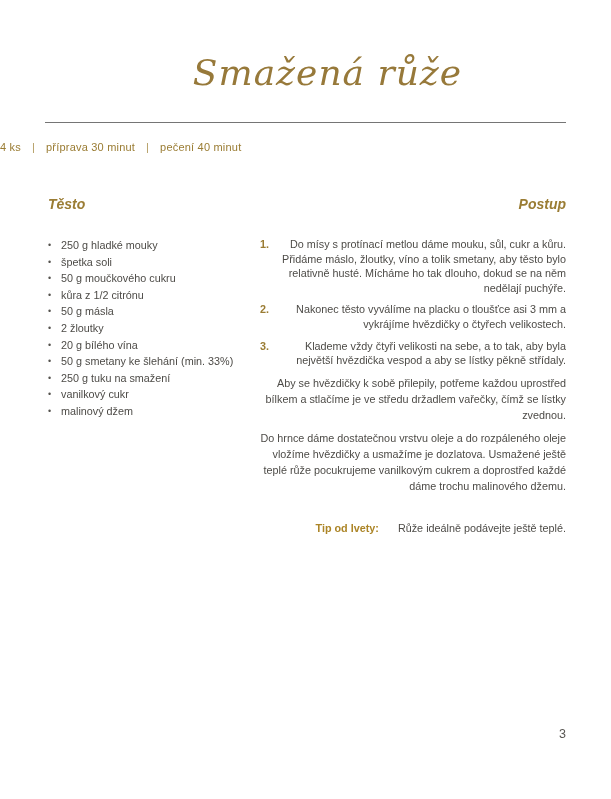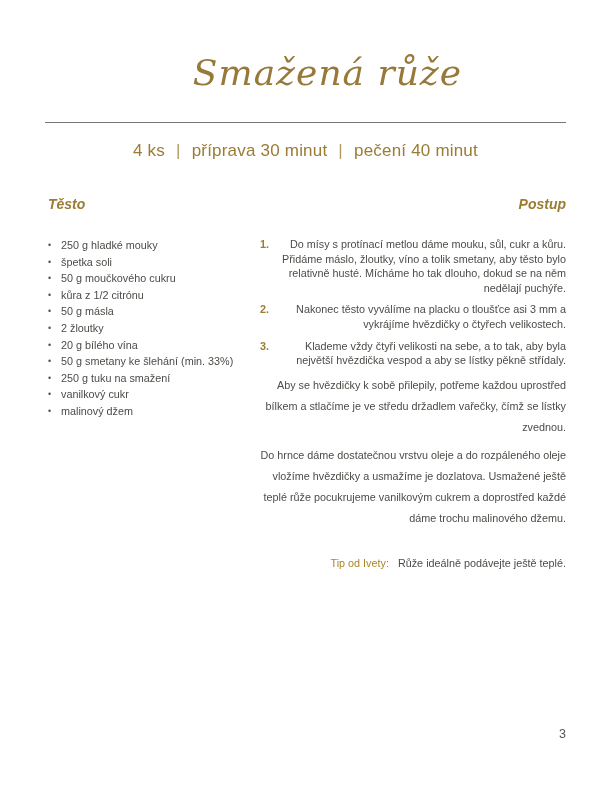--- a/index.html
+++ b/index.html
@@ -29,22 +29,21 @@
   }
   .rule {
     position: absolute;
     top: 122px; left: 45px; right: 45px;
     border: none;
     border-top: 1px solid #757575;
   }
   .meta {
     position: absolute;
     top: 141px; left: 0; right: 0;
-    text-align: center;
-    font-size: 17px;
+    font-size: 11px;
     color: #9a7c33;
     letter-spacing: 0.2px;
   }
   .meta .sep {
     margin: 0 11px;
     color: #ab placeholder;
   }
   .meta .sep { color: #b29a5e; }
   .columns {
     position: absolute;
@@ -84,32 +83,32 @@
   }
   ol.steps .num {
     width: 17px;
     flex-shrink: 0;
     font-weight: 700;
     color: #9a7c33;
   }
   ol.steps .step-text { flex: 1; }
   .notes .note {
     font-size: 10.8px;
-    line-height: 21px;
+    line-height: 16px;
     margin-bottom: 7px;
   }
   .tip {
     margin-top: 27px;
     font-size: 10.8px;
     line-height: 14.6px;
   }
   .tip-label {
-    font-weight: 400;
+    font-weight: 700;
     color: #ac8527;
-    margin-right: 9px;
+    margin-right: 19px;
   }
   .page-number {
     position: absolute;
     top: 727px; right: 45px;
     font-size: 12.5px;
     color: #595753;
     text-align: right;
   }
 </style>
 </head>

